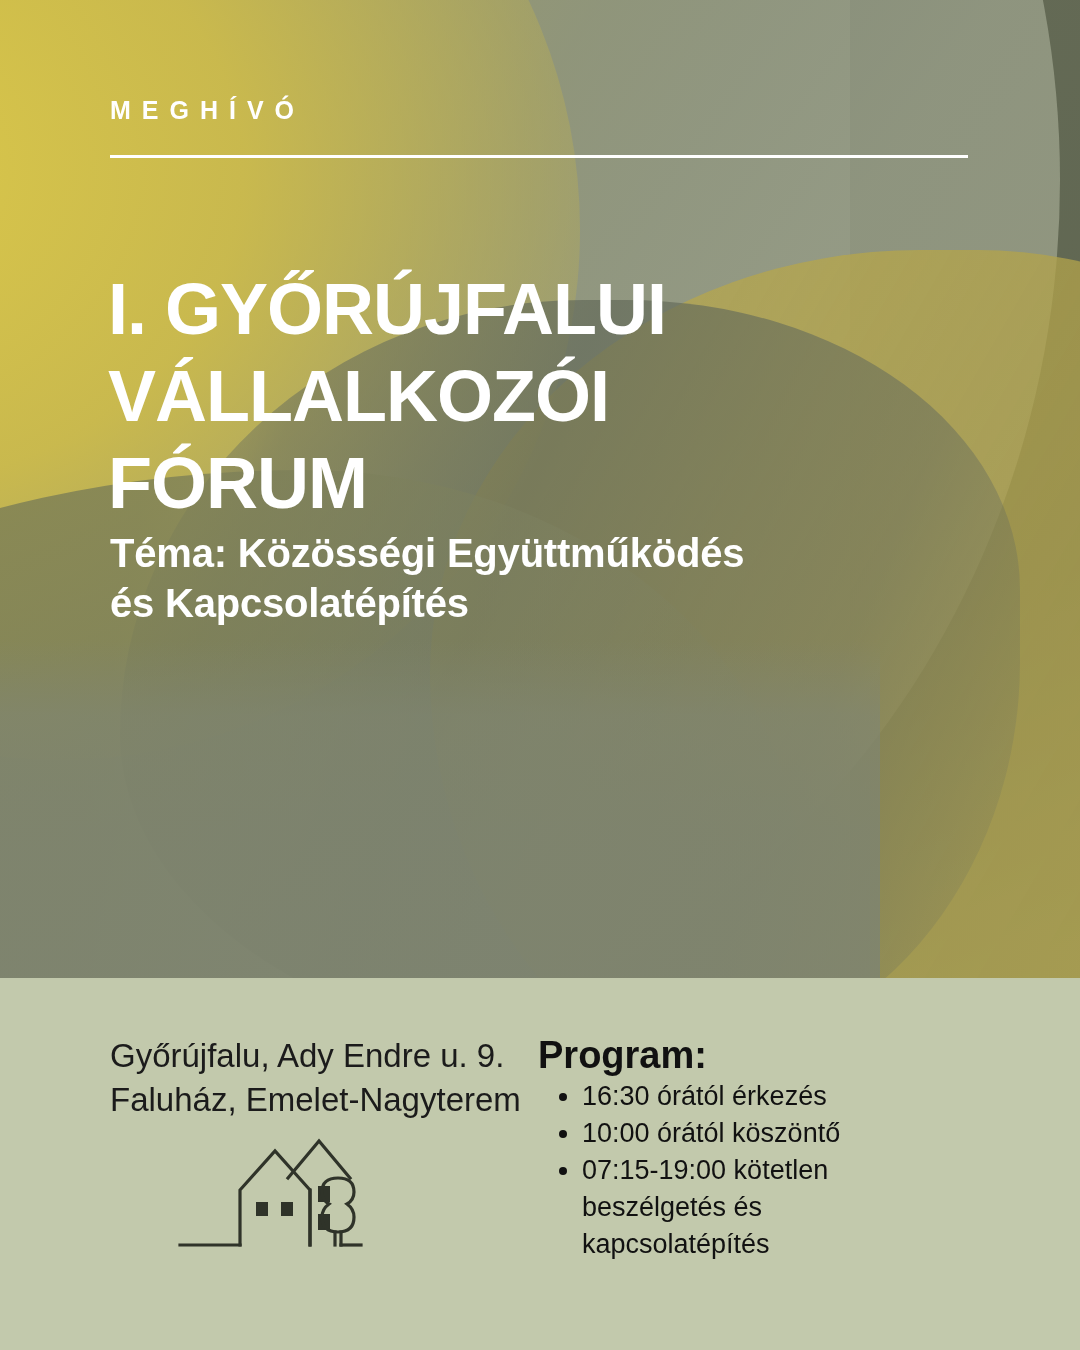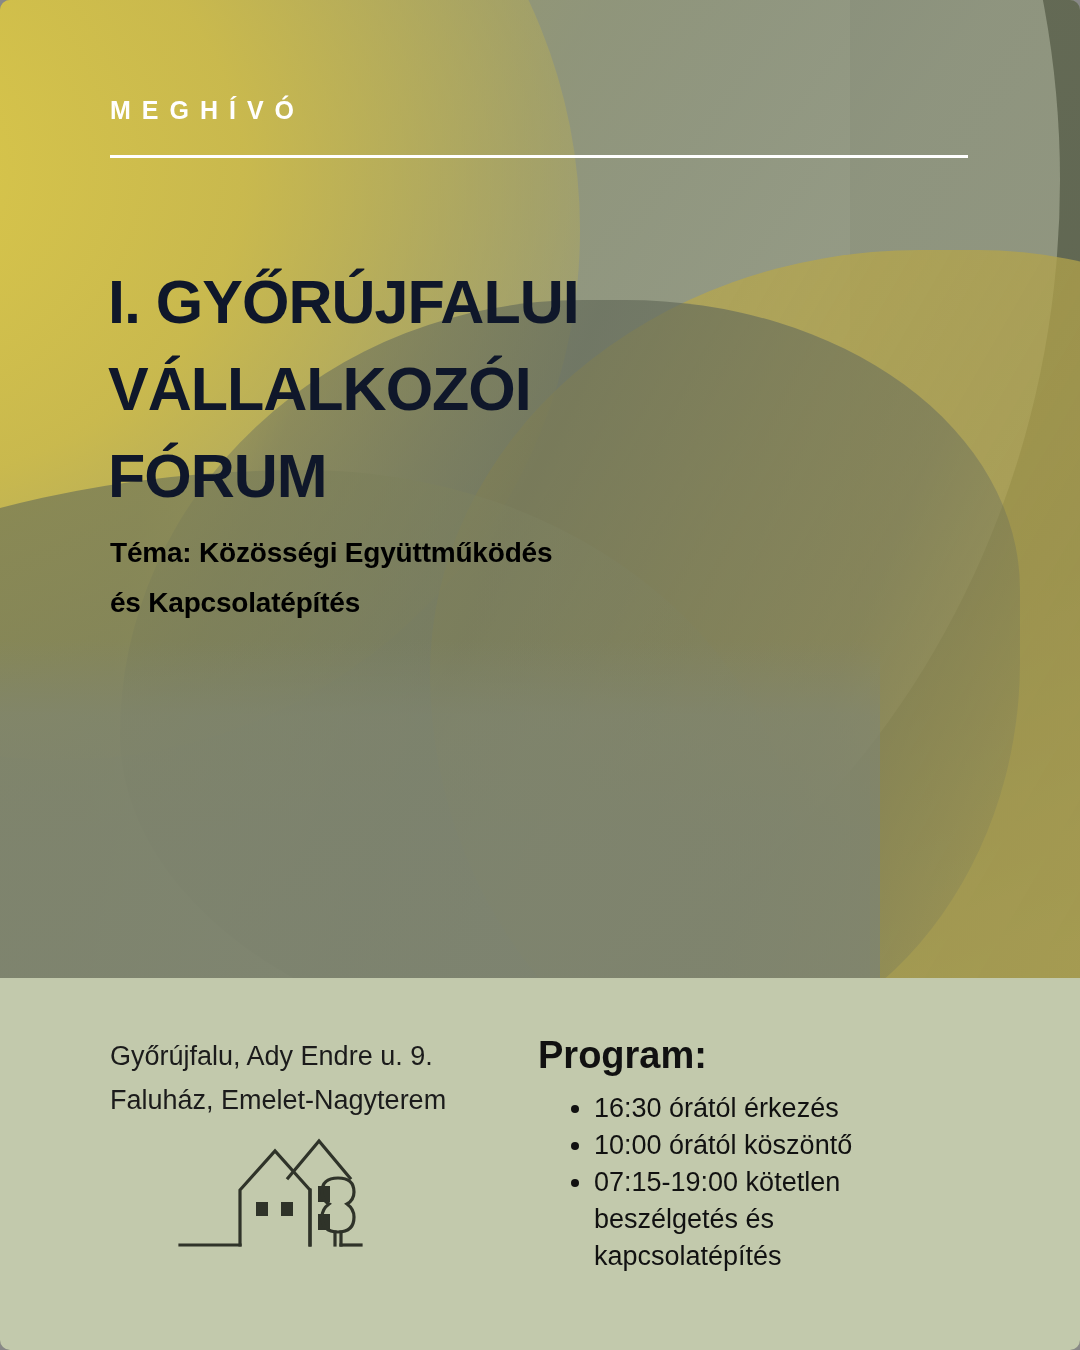--- a/index.html
+++ b/index.html
@@ -7,21 +7,20 @@
     padding: 0;
     background: #888;
   }
   #poster {
     position: relative;
     width: 1080px;
     height: 1350px;
     overflow: hidden;
     font-family: "Liberation Sans", sans-serif;
     background: #7d8270;
-    border-radius: 10px;
   }
 
   
   .bg-layer {
     position: absolute;
     inset: 0;
     overflow: hidden;
   }
   .bg-base {
     position: absolute;
@@ -142,33 +141,33 @@
   .rule {
     position: absolute;
     left: 110px; top: 155px;
     width: 858px; height: 3px;
     background: #ffffff;
   }
 
   .headline {
     position: absolute;
     left: 108px; top: 218px;
-    color: #0f172a;
-    font-size: 61px;
+    color: #ffffff;
+    font-size: 72px;
     font-weight: bold;
     line-height: 87px;
     letter-spacing: -1px;
     white-space: pre-line;
   }
 
   .subject {
     position: absolute;
     left: 110px; top: 528px;
-    color: #000000;
-    font-size: 28px;
+    color: #ffffff;
+    font-size: 40px;
     font-weight: bold;
     line-height: 50px;
     letter-spacing: -0.2px;
     white-space: pre-line;
   }
 
   .datetime {
     position: absolute;
     left: 110px; top: 790px;
     color: #ffffff;
@@ -176,38 +175,38 @@
     font-weight: bold;
     line-height: 57px;
     letter-spacing: -0.3px;
     white-space: pre-line;
   }
 
   .venue {
     position: absolute;
     left: 110px; top: 1034px;
     color: #1b1b1b;
-    font-size: 27px;
+    font-size: 33px;
     line-height: 44px;
     white-space: pre-line;
   }
 
   .program {
     position: absolute;
     left: 538px; top: 1036px;
     color: #111111;
     width: 400px;
   }
   .program-title {
     font-size: 38px;
     font-weight: bold;
     line-height: 38px;
   }
   .program-list {
-    margin: 16px;
+    margin: 4px;
     padding-left: 40px;
     font-size: 27px;
     line-height: 37px;
   }
   .program-list li { margin: 0; padding: 0; }
 
   .house-icon {
     position: absolute;
     left: 178px; top: 1138px;
   }

